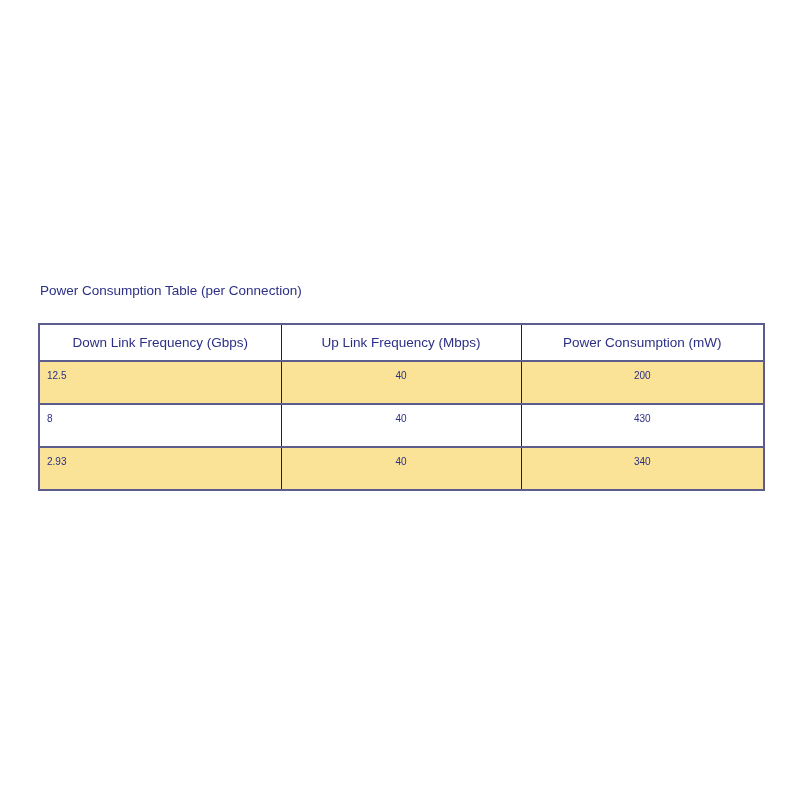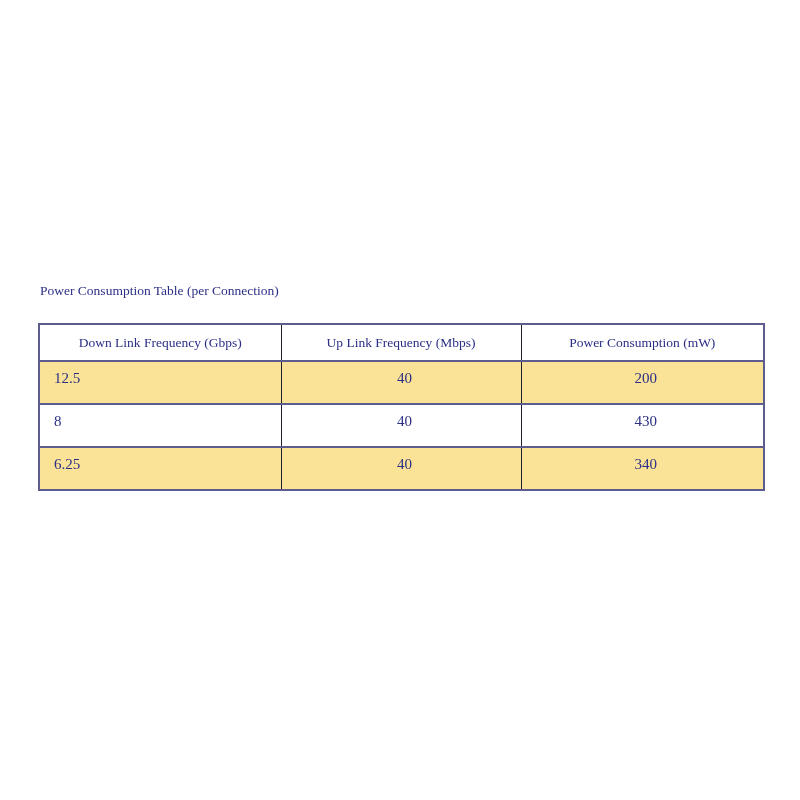--- a/index.html
+++ b/index.html
@@ -5,21 +5,21 @@
   html, body {
     margin: 0;
     padding: 0;
     background: #ffffff;
   }
   .canvas {
     position: relative;
     width: 800px;
     height: 800px;
     background: var(--bg, #ffffff);
-    font-family: Liberation Serif, serif;
+    font-family: Liberation Sans, sans-serif;
     overflow: hidden;
   }
   .title {
     position: absolute;
     left: 40px;
     top: 283px;
     font-size: 13.5px;
     line-height: 16px;
     color: var(--navy, #2b2f85);
     white-space: nowrap;
@@ -41,22 +41,22 @@
     font-size: 13.5px;
     font-weight: 400;
     text-align: center;
     vertical-align: middle;
     color: var(--navy, #2b2f85);
     background: #ffffff;
     border-bottom: 2px solid var(--border-outer, #5c5c8e);
   }
   table.pc-table td {
     height: 33px;
-    padding: 8px 7px 0 14px;
-    font-size: 15px;
+    padding: 8px 7px 0 7px;
+    font-size: 10px;
     vertical-align: top;
     text-align: left;
     color: var(--navy, #2b2f85);
     background: #ffffff;
     border-top: 2px solid var(--border-outer, #5c5c8e);
     border-bottom: 2px solid var(--border-outer, #5c5c8e);
   }
   table.pc-table th + th,
   table.pc-table td + td {
     border-left: 1.5px solid var(--border-col, #1e1e33);
@@ -90,19 +90,19 @@
           <td>12.5</td>
           <td>40</td>
           <td>200</td>
         </tr>
         <tr>
           <td>8</td>
           <td>40</td>
           <td>430</td>
         </tr>
         <tr class="hl">
-          <td>6.25</td>
+          <td>2.93</td>
           <td>40</td>
           <td>340</td>
         </tr>
       </tbody>
   </table>
 </div>
 
 </body></html>

